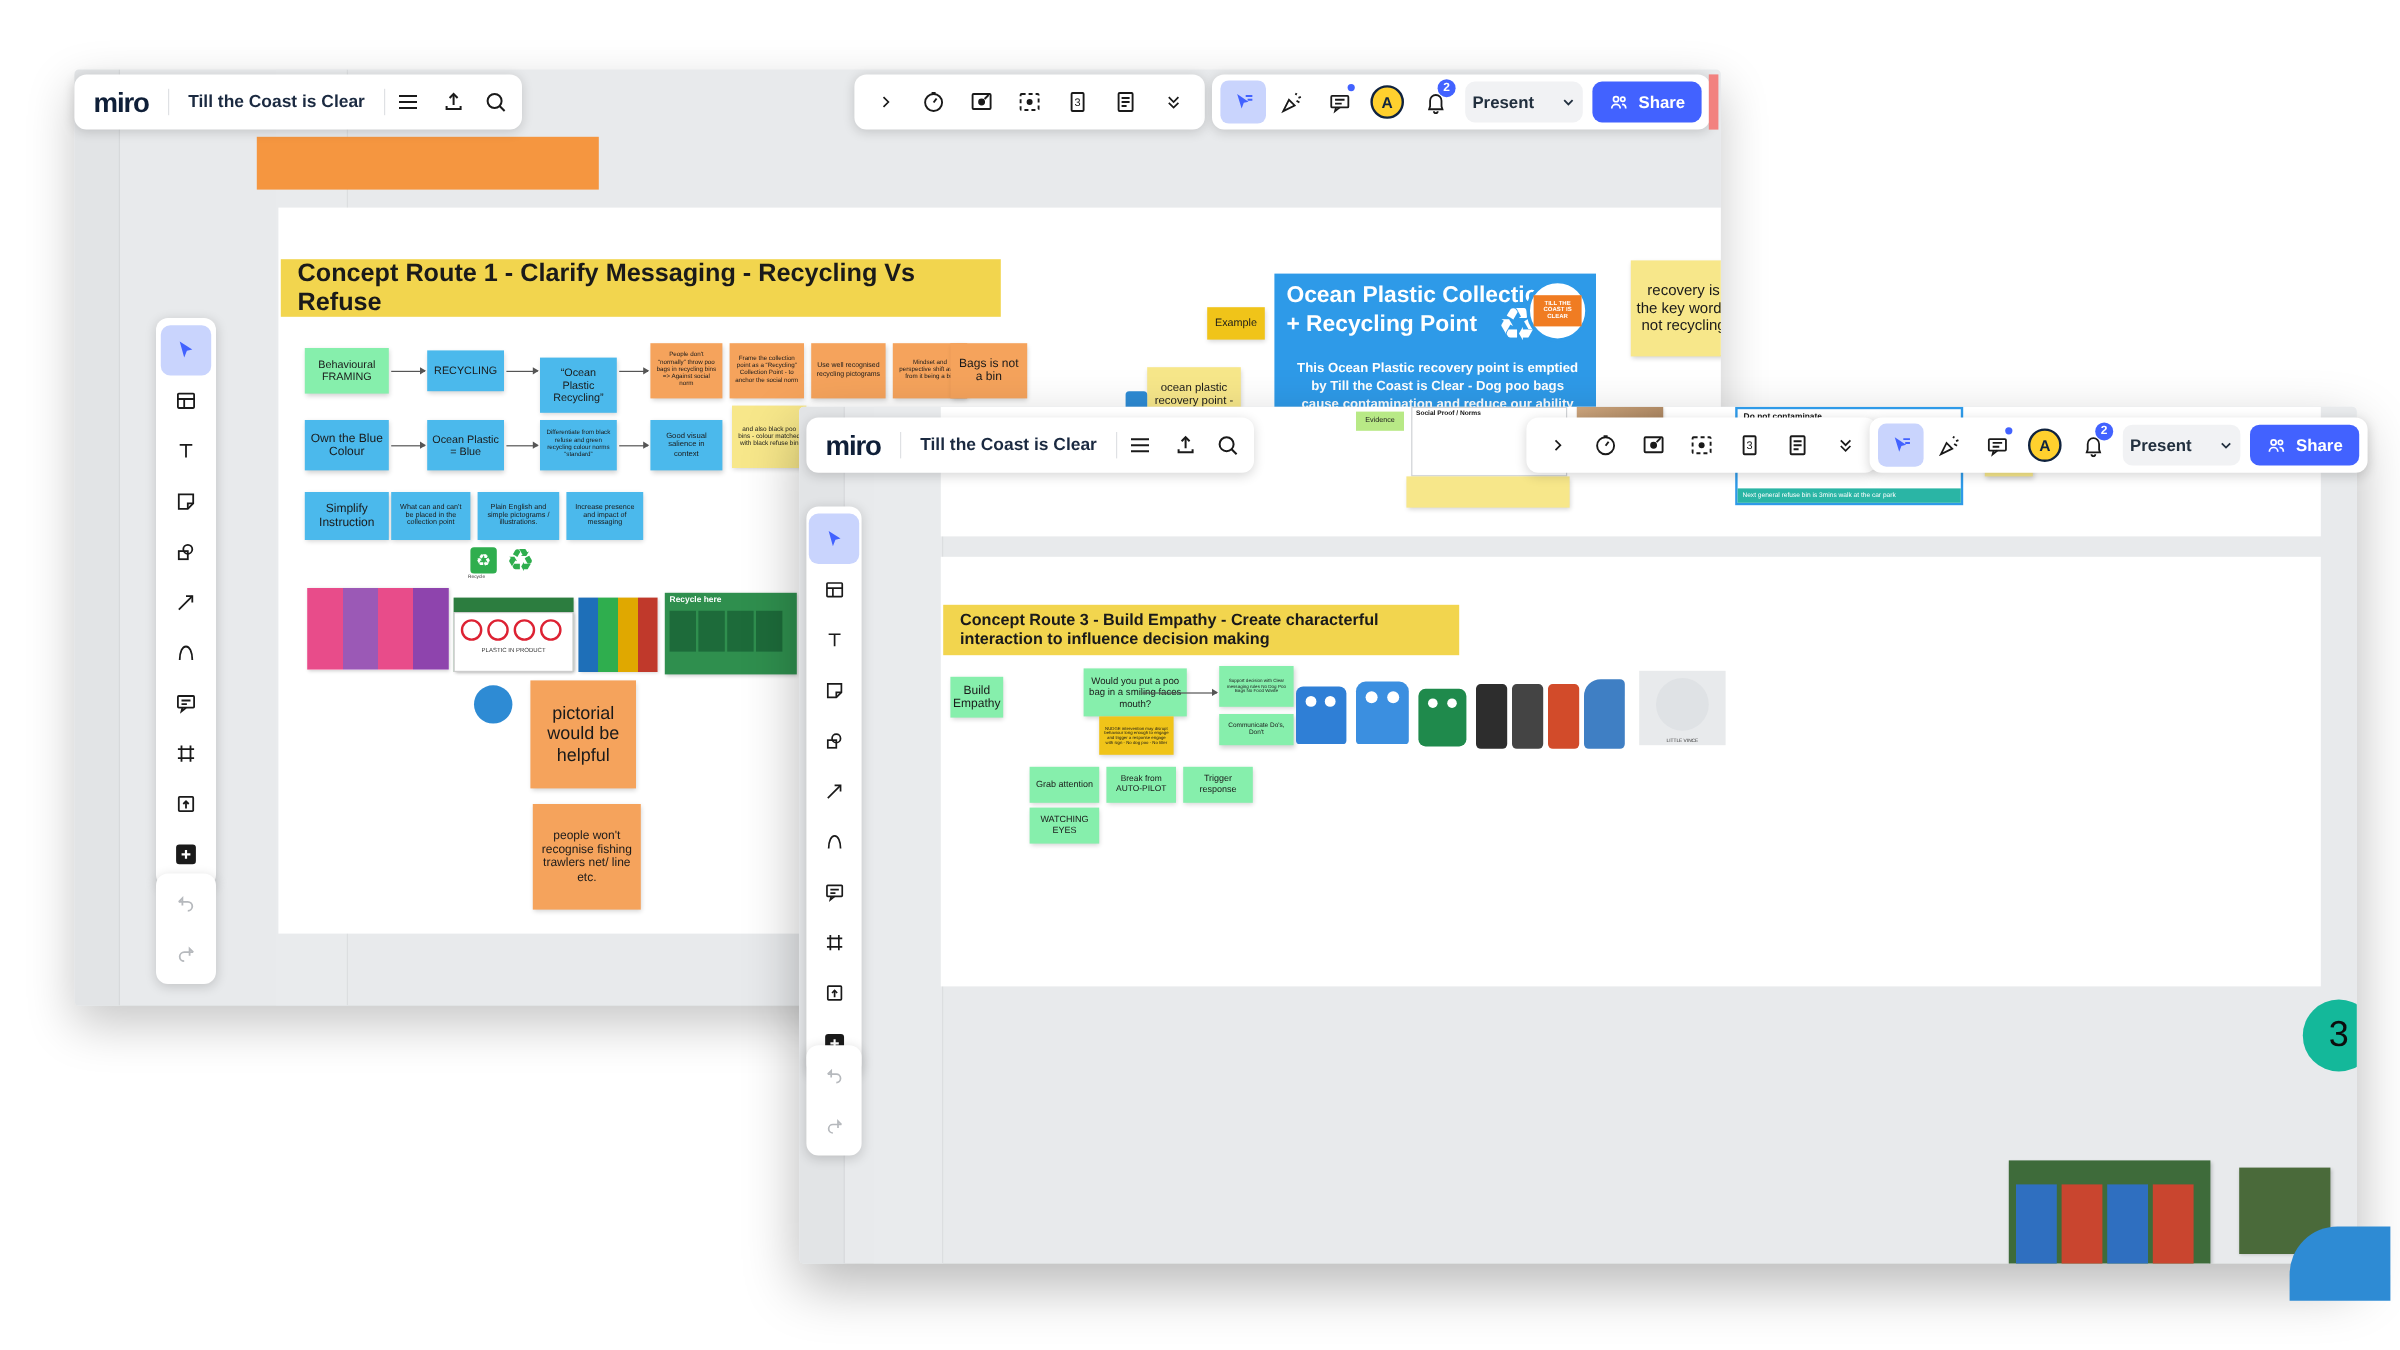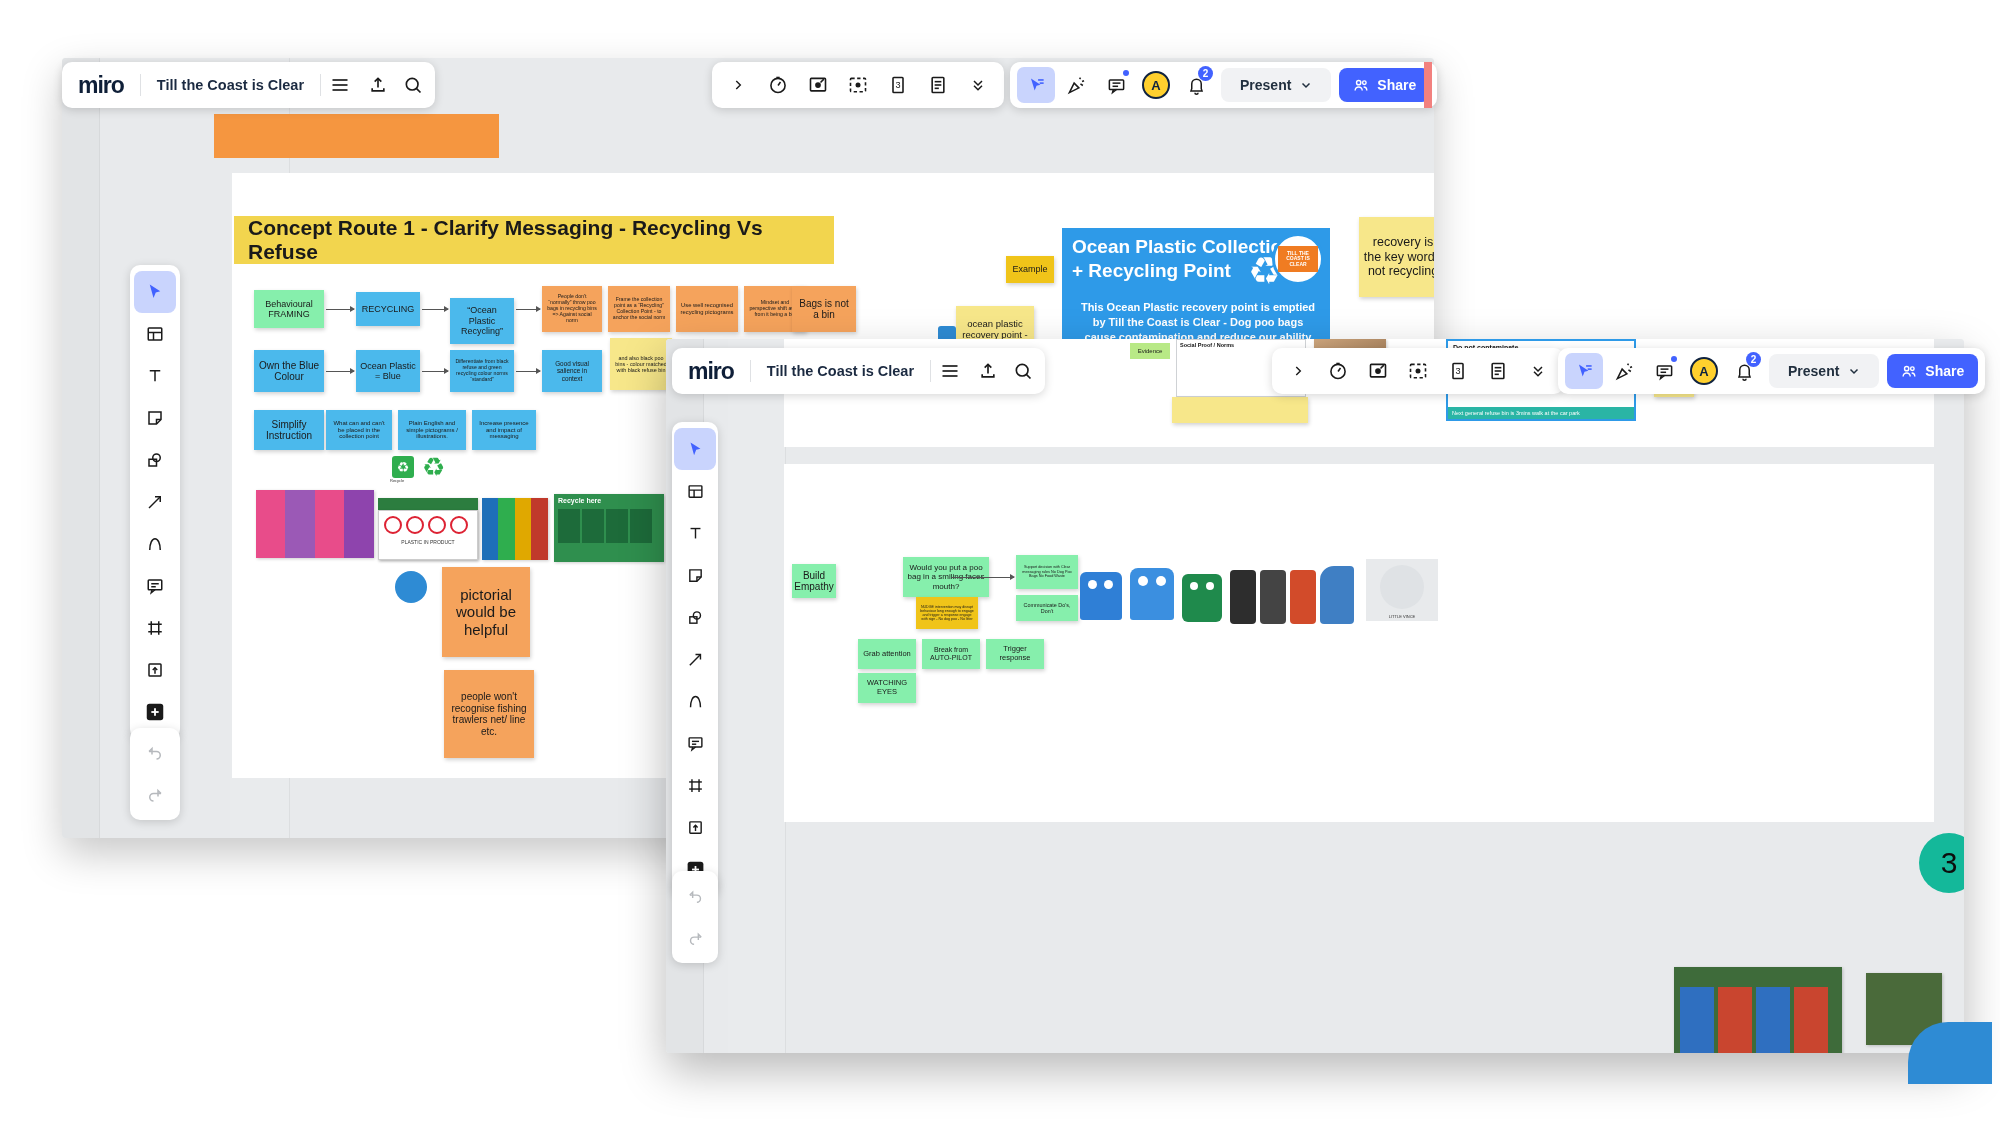--- a/index.html
+++ b/index.html
@@ -41,22 +41,22 @@
               border-radius:10px; box-shadow:0 2px 10px rgba(0,0,0,.16); height:46px; padding:0 7px; gap:2px;}
   .rb-ico { width:38px; height:36px; display:flex; align-items:center; justify-content:center;
             border-radius:7px; cursor:pointer; position:relative; }
   .rb-ico.active { background:#c9d4fd; }
   .avatar { width:28px; height:28px; border-radius:50%; background:#ffd02e; color:#10233f;
             display:flex; align-items:center; justify-content:center; font-weight:700; font-size:13px;
             border:2px solid #10233f; }
   .bell-badge { position:absolute; top:-1px; right:2px; background:#4262ff; color:#fff;
                 border-radius:50%; min-width:15px; height:15px; font-size:10px; font-weight:700;
                 display:flex; align-items:center; justify-content:center; padding:0 3px; }
-  .present-btn { display:flex; align-items:center; gap:9px; background:#f1f2f4; border-radius:8px;
-                 height:34px; padding:0 19px; font-weight:600; color:#22303f; font-size:14px; cursor:pointer; }
+  .present-btn { display:flex; align-items:center; gap:23px; background:#f1f2f4; border-radius:8px;
+                 height:34px; padding:0 6px; font-weight:600; color:#22303f; font-size:14px; cursor:pointer; }
   .share-btn { display:flex; align-items:center; gap:7px; background:#4262ff; color:#fff;
                border-radius:8px; height:34px; padding:0 14px; font-weight:700; font-size:14px; cursor:pointer; }
   .dot-blue { position:absolute; top:3px; right:6px; width:6px; height:6px; border-radius:50%; background:#4262ff; }
 
   
   .leftrail { position:absolute; background:#fff; border-radius:10px;
               box-shadow:0 2px 10px rgba(0,0,0,.16); display:flex; flex-direction:column;
               align-items:center; padding:6px 0; }
   .lr-ico { width:42px; height:42px; display:flex; align-items:center; justify-content:center;
             border-radius:8px; cursor:pointer; }
@@ -441,20 +441,21 @@
         <div class="tiny" style="border:1px solid #c33;padding:2px 3px;color:#111;">No Food</div>
         <div class="tiny" style="border:1px solid #c33;padding:2px 3px;color:#111;">No Picnic litter</div>
         <div class="tiny" style="border:1px solid #c33;padding:2px 3px;color:#111;">No Nappies</div>
       </div>
       <div style="font-size:6.5px;font-weight:700;color:#111;padding:6px 5px 0;">Please use alternative bins</div>
       <div style="font-size:6.5px;font-weight:700;color:#111;padding:0 5px;">Please take your litter home</div>
       <div style="position:absolute;bottom:0;left:0;right:0;background:#2ab5a5;color:#fff;font-size:5.5px;padding:3px 4px;">Next general refuse bin is 3mins walk at the car park</div>
     </div>
     <div class="note n-yellow" style="left:988px; top:30px; width:40px; height:28px; font-size:5px;"></div>
 
+    <div class="banner" style="left:120px; top:165px; width:430px; height:42px; font-size:13.5px; align-items:flex-start; padding-top:5px;">Concept Route 3 - Build Empathy - Create characterful interaction to influence decision making</div>
 
     <div class="note n-green" style="left:126px; top:225px; width:44px; height:34px; font-size:10px;">Build Empathy</div>
     <div class="note n-green" style="left:198px; top:218px; width:86px; height:40px; font-size:8px;margin-left:39px;">Would you put a poo bag in a smiling faces mouth?</div>
     <div class="note n-gold" style="left:250px; top:258px; width:62px; height:32px; font-size:3.6px;">NUDGE intervention may disrupt behaviour long enough to engage and trigger a response engage with sign - No dog poo - No litter</div>
     <div class="arrow-h" style="left:286px; top:238px; width:62px;"></div>
     <div class="note n-green" style="left:350px; top:216px; width:62px; height:34px; font-size:3.8px;">Support decision with Clear messaging rules No Dog Poo Bags No Food Waste</div>
     <div class="note n-green" style="left:350px; top:256px; width:62px; height:26px; font-size:5.4px;">Communicate Do's, Don't</div>
     <div class="note n-green" style="left:192px; top:300px; width:58px; height:30px; font-size:7.5px;">Grab attention</div>
     <div class="note n-green" style="left:256px; top:300px; width:58px; height:30px; font-size:7px;">Break from AUTO-PILOT</div>
     <div class="note n-green" style="left:320px; top:300px; width:58px; height:30px; font-size:7.5px;">Trigger response</div>

